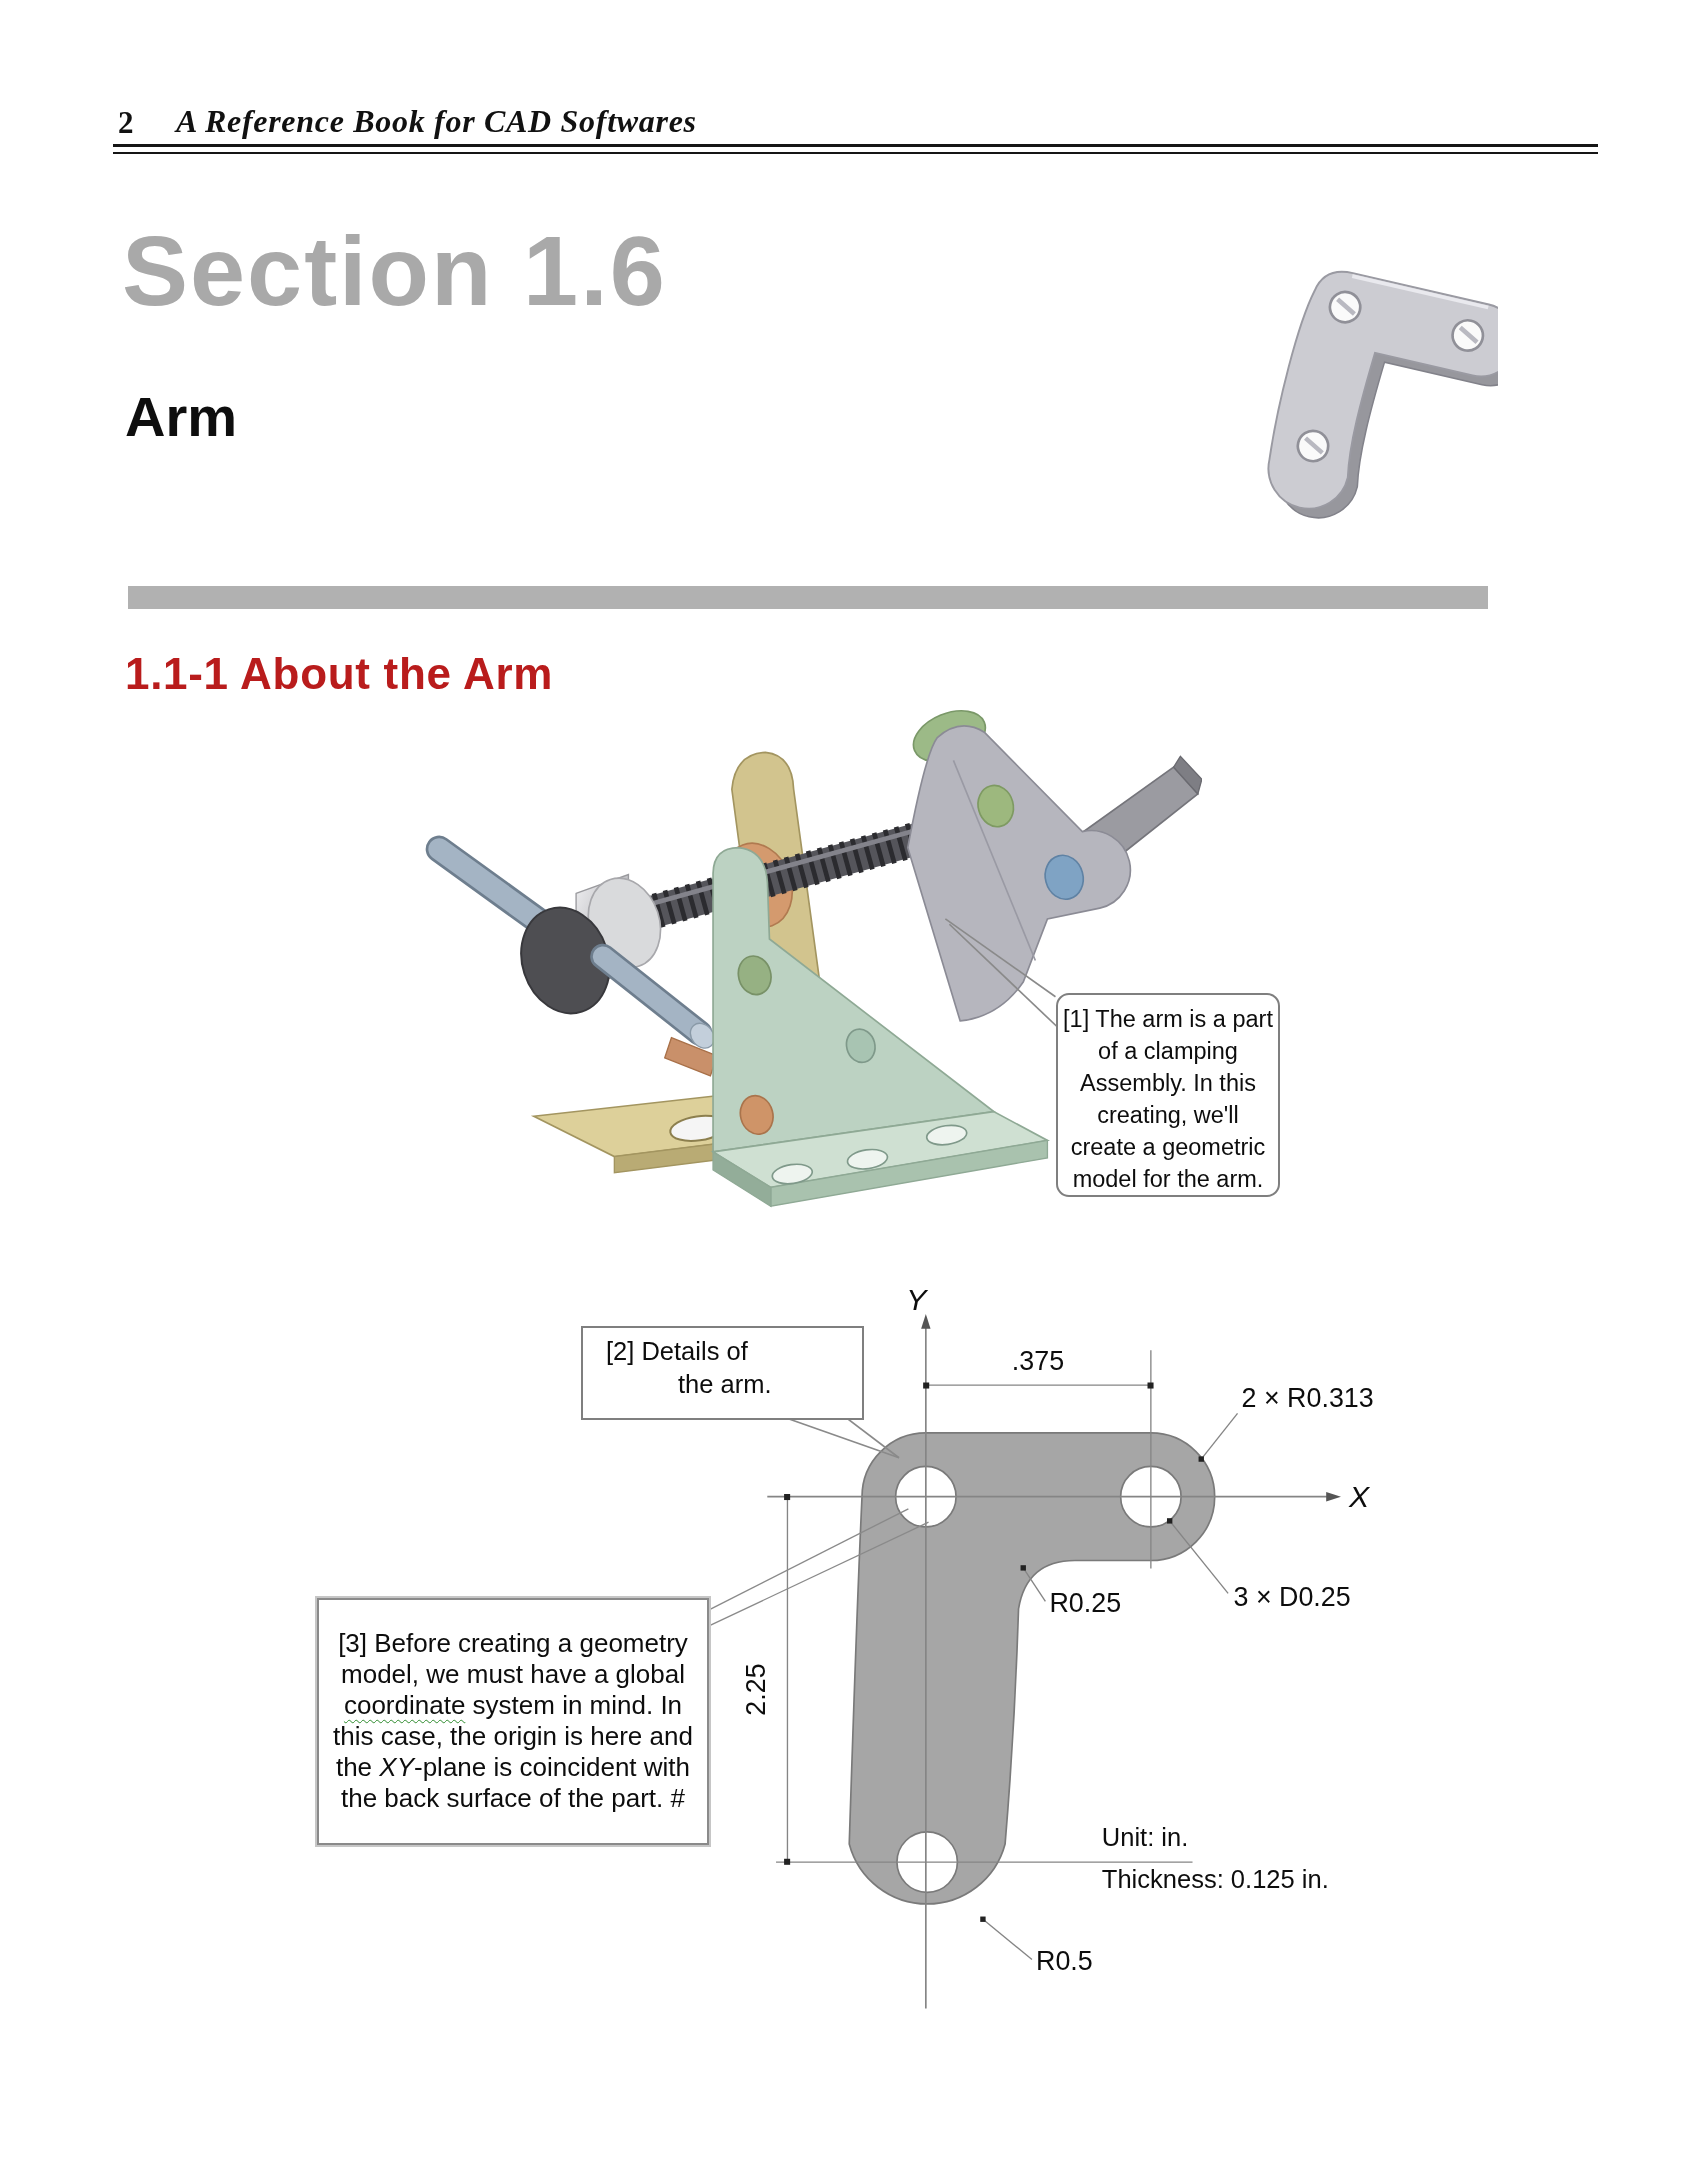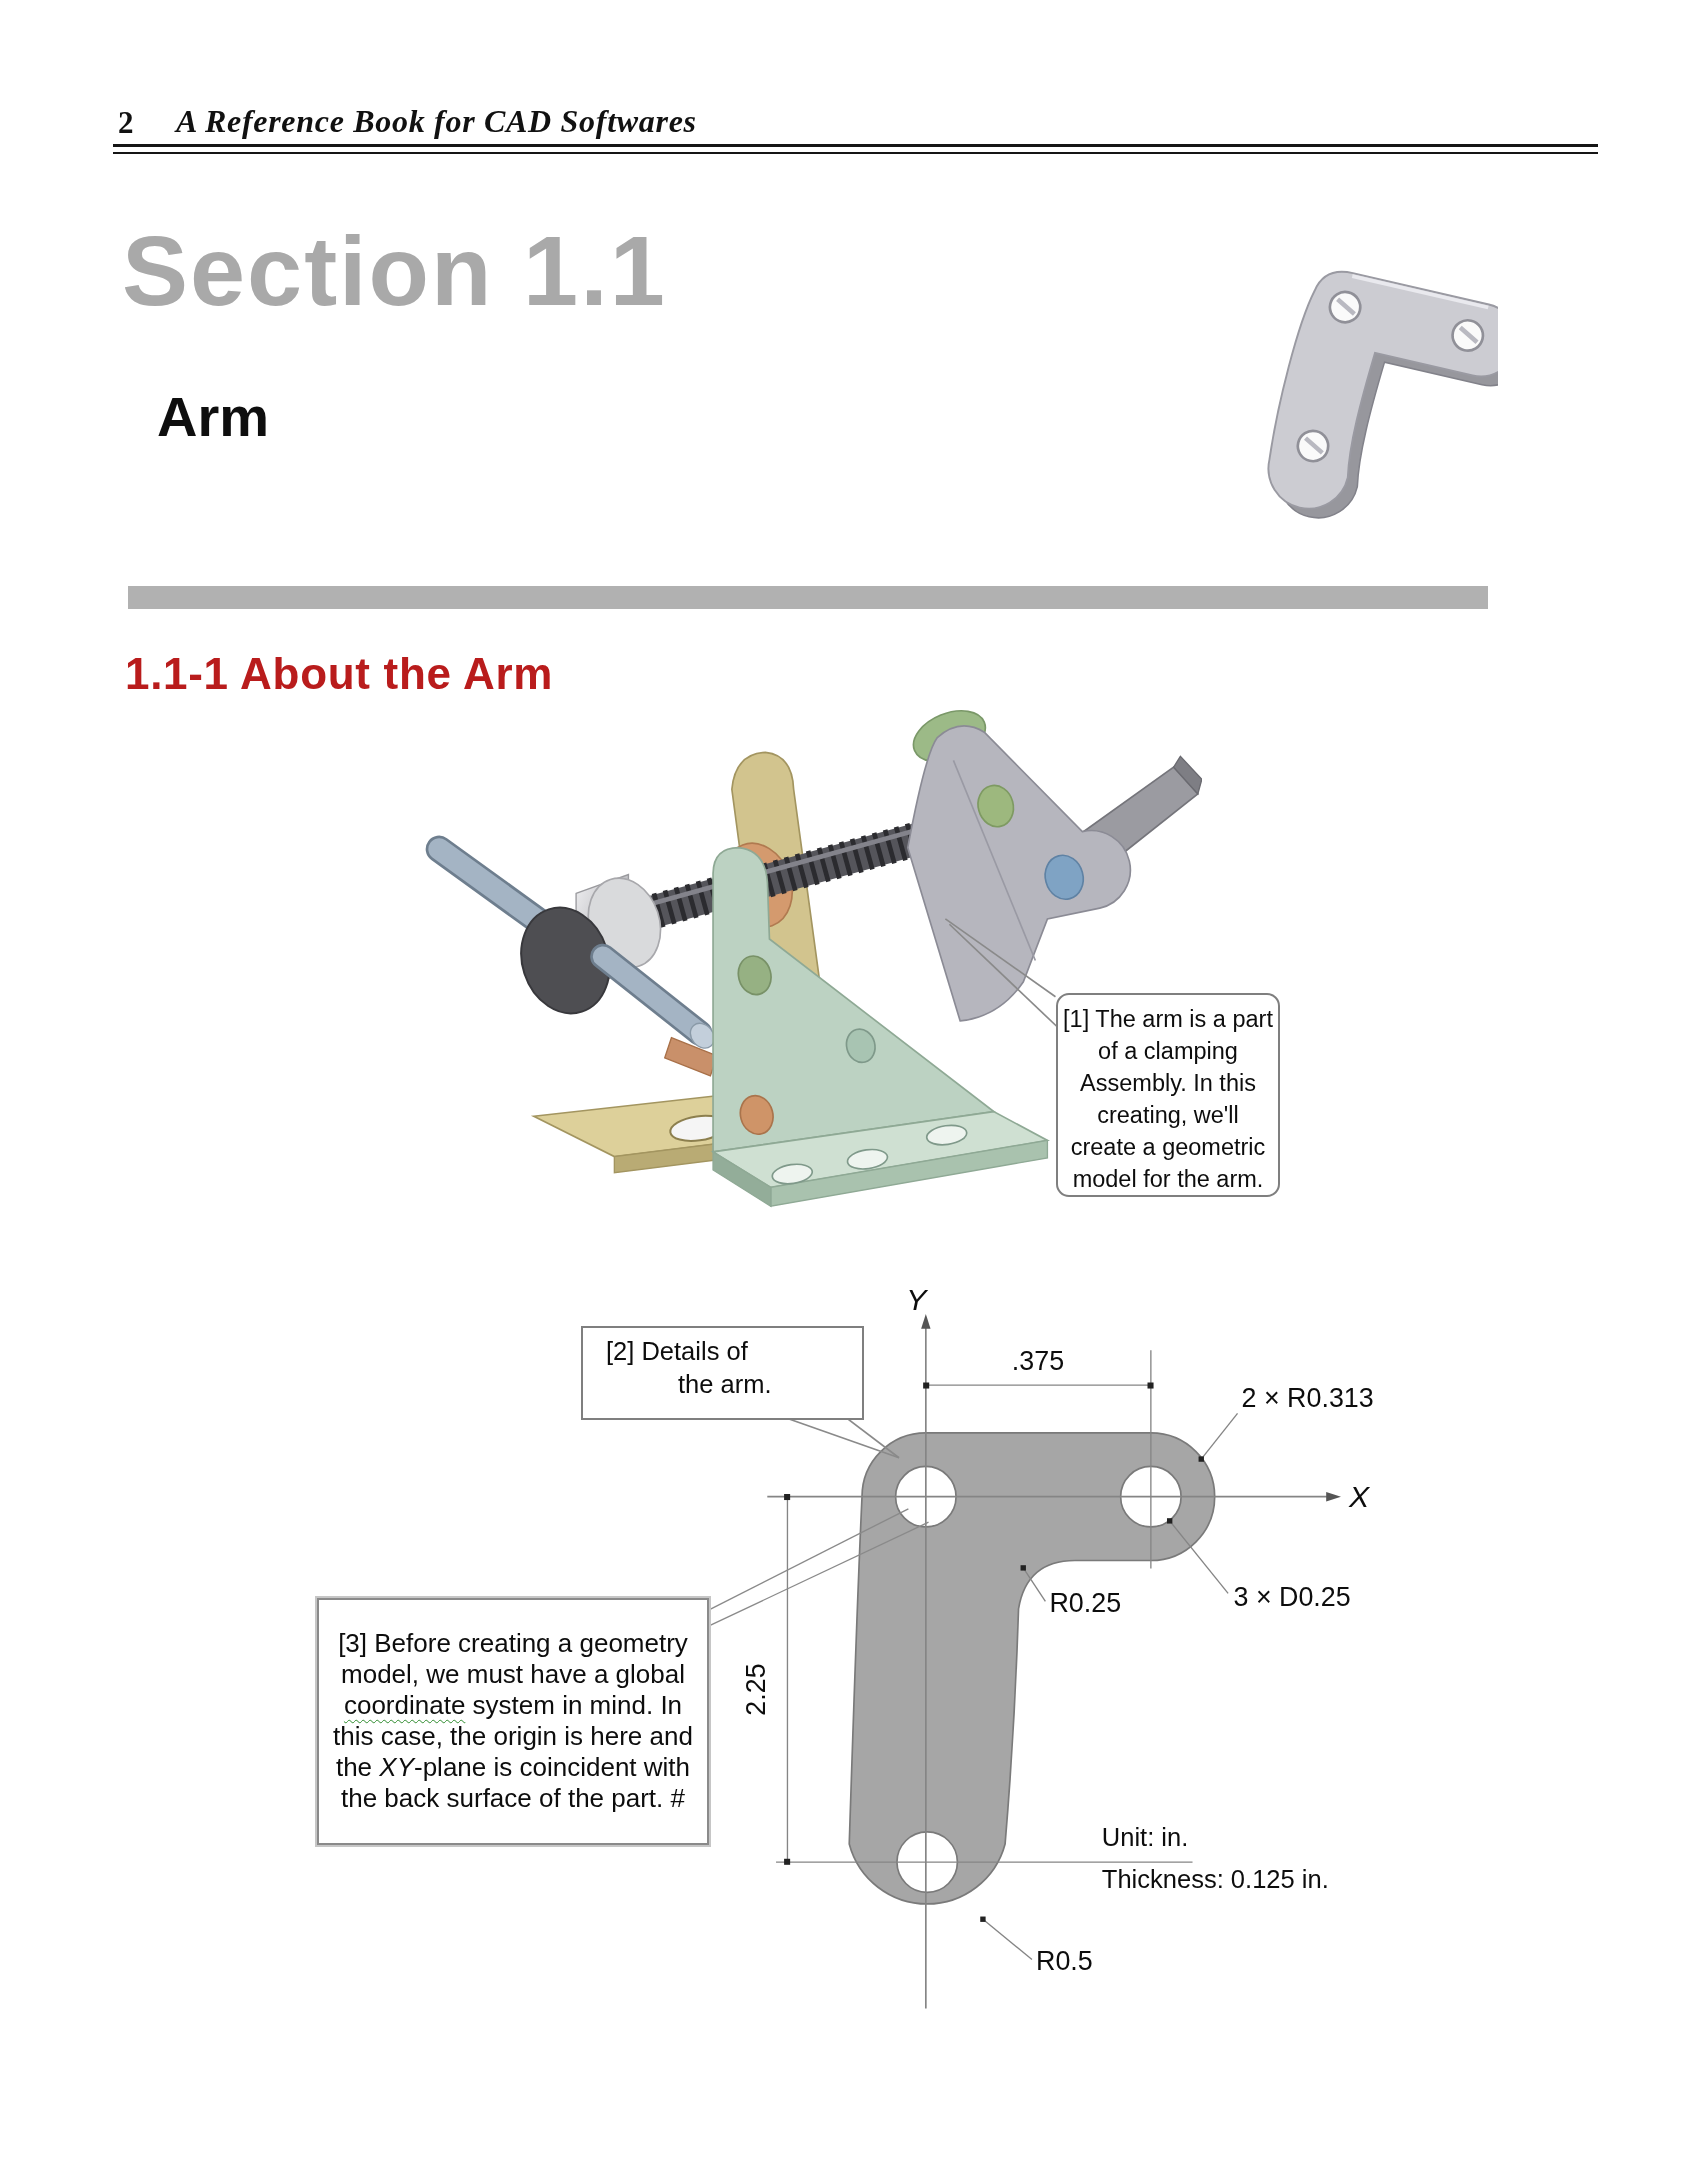--- a/index.html
+++ b/index.html
@@ -13,21 +13,21 @@
   
   .hdr-num{left:118px;top:105px;font-family:"Liberation Serif","DejaVu Serif",serif;
     font-weight:bold;font-size:31px;}
   .hdr-title{left:176px;top:103px;font-family:"Liberation Serif","DejaVu Serif",serif;
     font-weight:bold;font-style:italic;font-size:32px;letter-spacing:0.7px;}
   .hdr-rule{left:113px;top:144px;width:1485px;height:4.7px;
     border-top:3.4px solid #151515;border-bottom:2px solid #151515;}
 
   
   .sec-title{left:122px;top:214px;font-size:99px;font-weight:bold;color:#a9a9a9;letter-spacing:2px;}
-  .sec-sub{left:125px;top:384px;font-size:56px;font-weight:bold;color:#0e0e0e;margin-left:32px;}
+  .sec-sub{left:125px;top:384px;font-size:56px;font-weight:bold;color:#0e0e0e;}
   .divider{left:128px;top:586px;width:1360px;height:23px;background:#b1b1b1;}
   .sub-head{left:125px;top:649px;font-size:44px;font-weight:bold;color:#b91c1c;letter-spacing:0.7px;}
 
   
   .co{background:#fff;border:2px solid #7f7f7f;box-sizing:border-box;color:#0d0d0d;}
   .co1{left:1056px;top:993px;width:224px;height:204px;font-size:23.5px;line-height:32px;
     text-align:center;padding-top:8px;border-radius:13px;}
   .co2{left:581px;top:1326px;width:283px;height:94px;font-size:25.5px;line-height:33px;padding-top:6.7px;}
   .co2 .l1{padding-left:23px;}
   .co2 .l2{padding-left:95px;}
@@ -42,21 +42,21 @@
   .axis-text{font-size:45px;font-style:italic;fill:#0d0d0d;font-family:"Liberation Sans","DejaVu Sans",sans-serif;}
   .note-text{font-size:38px;fill:#0d0d0d;font-family:"Liberation Sans","DejaVu Sans",sans-serif;}
 </style>
 </head>
 <body>
 
 <div class="abs hdr-num">2</div>
 <div class="abs hdr-title">A Reference Book for CAD Softwares</div>
 <div class="abs hdr-rule"></div>
 
-<div class="abs sec-title">Section 1.1</div>
+<div class="abs sec-title">Section 1.6</div>
 <div class="abs sec-sub">Arm</div>
 <div class="abs divider"></div>
 <div class="abs sub-head">1.1-1 About the Arm</div>
 
 <svg class="abs" style="left:1263px;top:247px;" width="235" height="302" viewBox="0 0 350 450">
   <g transform="translate(26,32) rotate(13 150 160) scale(1.13)">
 
     <path d="M 66 18 L 250 18 A 48 48 0 0 1 250 114 L 118 114 C 114 180 112 240 120 282
              A 53 53 0 0 1 14 282 C 8 210 10 100 22 52 Q 28 18 66 18 Z" transform="translate(15,9)" fill="#97979d" stroke="#82828a" stroke-width="2"></path>
 

